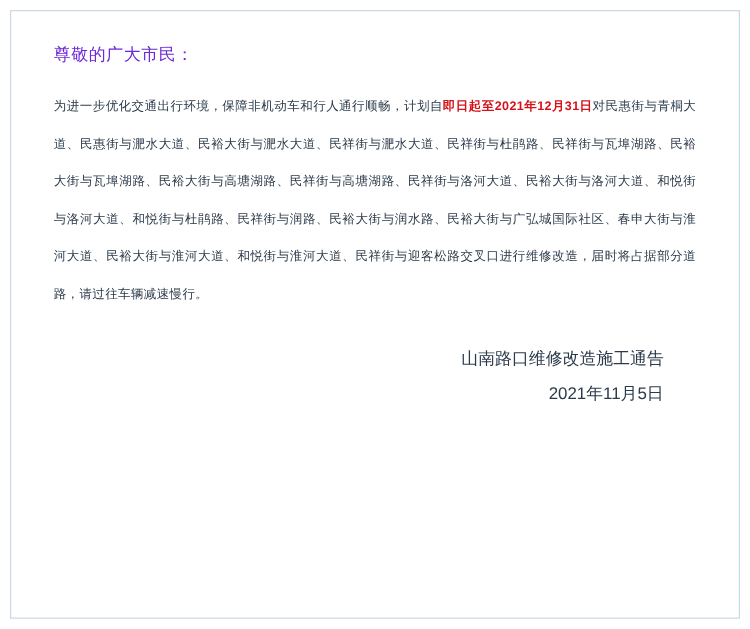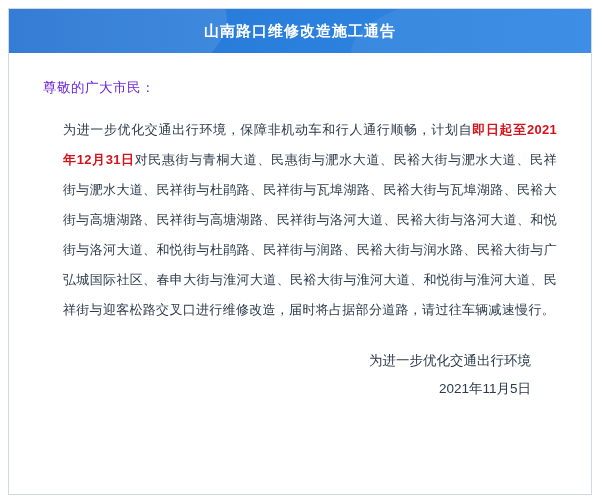--- a/index.html
+++ b/index.html
@@ -73,26 +73,25 @@
     box-sizing: border-box;
   }
   .salutation {
     color: #6d28d9;
     font-size: 13.5px;
     margin-bottom: 18px;
     letter-spacing: 0.5px;
   }
   .para {
     color: #2b3a4a;
-    font-size: 13px;
+    font-size: 10px;
     line-height: 30px;
     text-align: justify;
     margin-bottom: 18px;
     letter-spacing: 0.3px;
-    margin-left: 20px;
   }
   .para .emph {
     color: #d5121a;
     font-weight: bold;
   }
   .signature {
     margin-top: 22px;
     text-align: right;
     color: #2b3a4a;
     font-size: 13.5px;
@@ -102,34 +101,29 @@
   .sig-line {
     display: block;
   }
 </style>
 </head>
 <body>
 
 <div class="page">
   <div class="notice-card">
 
-    <div class="header-bar">
-      <div class="swoosh"></div>
-      <div class="swoosh2"></div>
-      <div class="header-title">山南路口维修改造施工通告</div>
-    </div>
 
     <div class="body-wrap">
       <div class="salutation">尊敬的广大市民：</div>
 
       <div class="para">
         <span>为进一步优化交通出行环境，保障非机动车和行人通行顺畅，计划自</span><span class="emph">即日起至2021年12月31日</span><span>对民惠街与青桐大道、民惠街与淝水大道、民裕大街与淝水大道、民祥街与淝水大道、民祥街与杜鹃路、民祥街与瓦埠湖路、民裕大街与瓦埠湖路、民裕大街与高塘湖路、民祥街与高塘湖路、民祥街与洛河大道、民裕大街与洛河大道、和悦街与洛河大道、和悦街与杜鹃路、民祥街与润路、民裕大街与润水路、民裕大街与广弘城国际社区、春申大街与淮河大道、民裕大街与淮河大道、和悦街与淮河大道、民祥街与迎客松路交叉口进行维修改造，届时将占据部分道路，请过往车辆减速慢行。</span>
       </div>
 
 
       <div class="signature">
-        <span class="sig-line">为进一步优化交通出行环境</span>
+        <span class="sig-line">山南路口维修改造施工通告</span>
         <span class="sig-line">2021年11月5日</span>
       </div>
     </div>
 
   </div>
 </div>
 
 </body></html>

